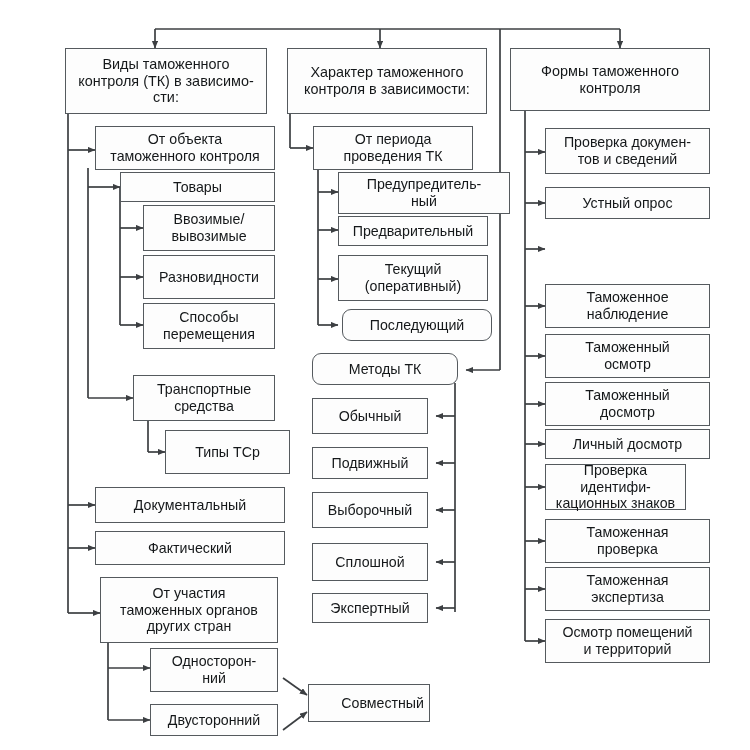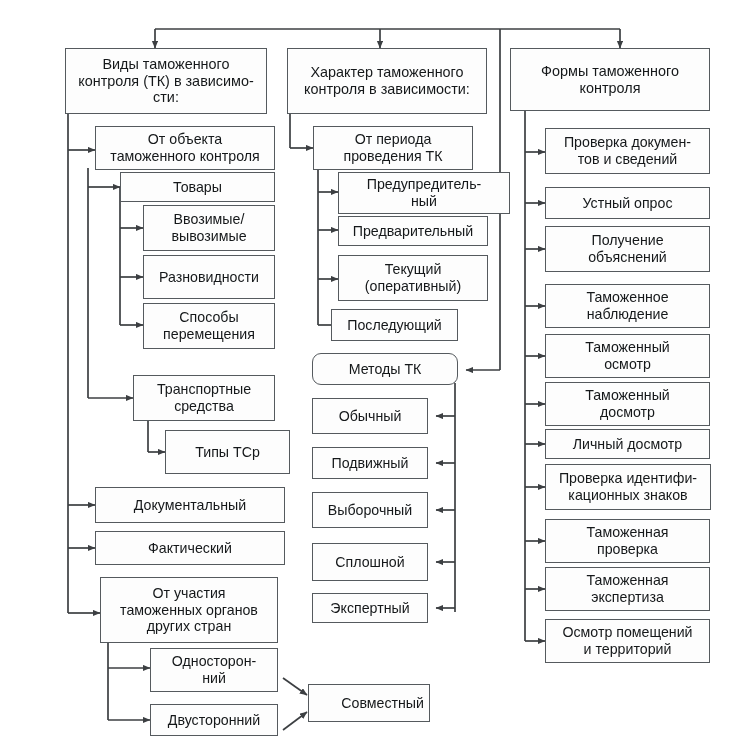--- a/index.html
+++ b/index.html
@@ -212,21 +212,21 @@
 
   <div class="node" style="left:338px; top:216px; width:150px; height:30px;">
     <span class="lbl">Предварительный</span>
   </div>
 
   <div class="node" style="left:338px; top:255px; width:150px; height:46px;">
     <span class="lbl">Текущий
 (оперативный)</span>
   </div>
 
-  <div class="node" style="left:331px; top:309px; width:127px; height:32px;">
+  <div class="node" style="left:342px; top:309px; width:150px; height:32px;border-radius:9px;">
     <span class="lbl">Последующий</span>
   </div>
 
   <div class="node" style="left:312px; top:353px; width:146px; height:32px;border-radius:9px;">
     <span class="lbl">Методы ТК</span>
   </div>
 
   <div class="node" style="left:312px; top:398px; width:116px; height:36px;">
     <span class="lbl">Обычный</span>
   </div>
@@ -254,45 +254,41 @@
 
   <div class="node" style="left:545px; top:128px; width:165px; height:46px;">
     <span class="lbl">Проверка докумен-
 тов и сведений</span>
   </div>
 
   <div class="node" style="left:545px; top:187px; width:165px; height:32px;">
     <span class="lbl">Устный опрос</span>
   </div>
 
-  <div class="node" style="left:545px; top:226px; width:165px; height:46px;">
-    <span class="lbl">Получение
-объяснений</span>
-  </div>
 
   <div class="node" style="left:545px; top:284px; width:165px; height:44px;">
     <span class="lbl">Таможенное
 наблюдение</span>
   </div>
 
   <div class="node" style="left:545px; top:334px; width:165px; height:44px;">
     <span class="lbl">Таможенный
 осмотр</span>
   </div>
 
   <div class="node" style="left:545px; top:382px; width:165px; height:44px;">
     <span class="lbl">Таможенный
 досмотр</span>
   </div>
 
   <div class="node" style="left:545px; top:429px; width:165px; height:30px;">
     <span class="lbl">Личный досмотр</span>
   </div>
 
-  <div class="node" style="left:545px; top:464px; width:166px; height:46px;">
+  <div class="node" style="left:545px; top:464px; width:141px; height:46px;">
     <span class="lbl">Проверка идентифи-
 кационных знаков</span>
   </div>
 
   <div class="node" style="left:545px; top:519px; width:165px; height:44px;">
     <span class="lbl">Таможенная
 проверка</span>
   </div>
 
   <div class="node" style="left:545px; top:567px; width:165px; height:44px;">

